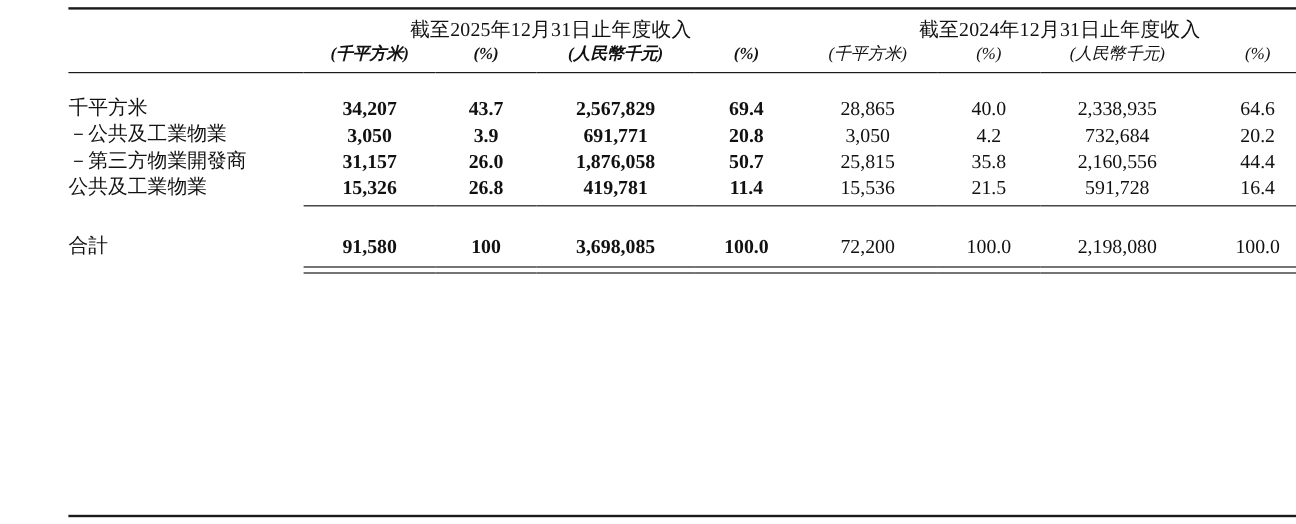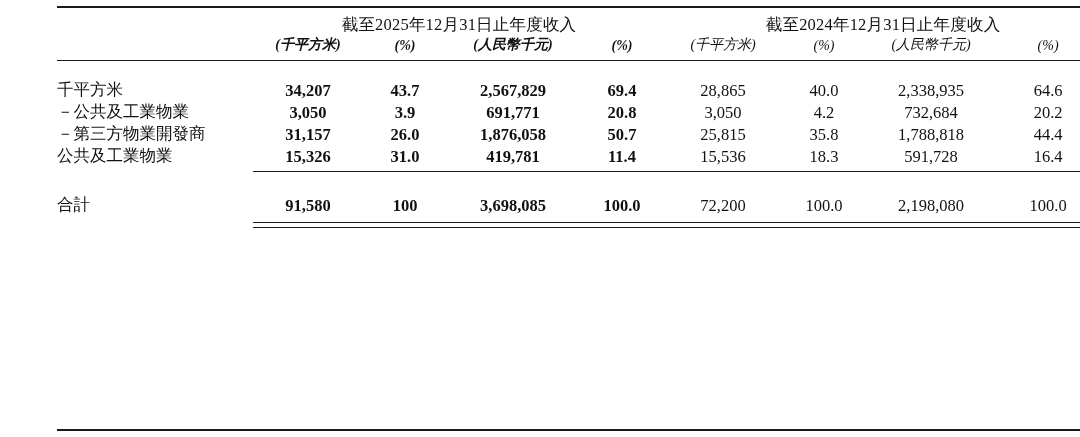--- a/index.html
+++ b/index.html
@@ -193,32 +193,32 @@
     </tr>
 
     <tr>
       <td class="lbl">－第三方物業開發商</td>
       <td class="num bold">31,157</td>
       <td class="num bold">26.0</td>
       <td class="num bold">1,876,058</td>
       <td class="num bold">50.7</td>
       <td class="num">25,815</td>
       <td class="num">35.8</td>
-      <td class="num">1,788,818</td>
+      <td class="num">2,160,556</td>
       <td class="num">44.4</td>
     </tr>
 
     <tr>
       <td class="lbl">公共及工業物業</td>
       <td class="num bold">15,326</td>
-      <td class="num bold">31.0</td>
+      <td class="num bold">26.8</td>
       <td class="num bold">419,781</td>
       <td class="num bold">11.4</td>
       <td class="num">15,536</td>
-      <td class="num">18.3</td>
+      <td class="num">21.5</td>
       <td class="num">591,728</td>
       <td class="num">16.4</td>
     </tr>
 
 
     <tr class="subtotal-rule">
       <td></td>
       <td class="ruled"></td>
       <td class="ruled"></td>
       <td class="ruled"></td>

